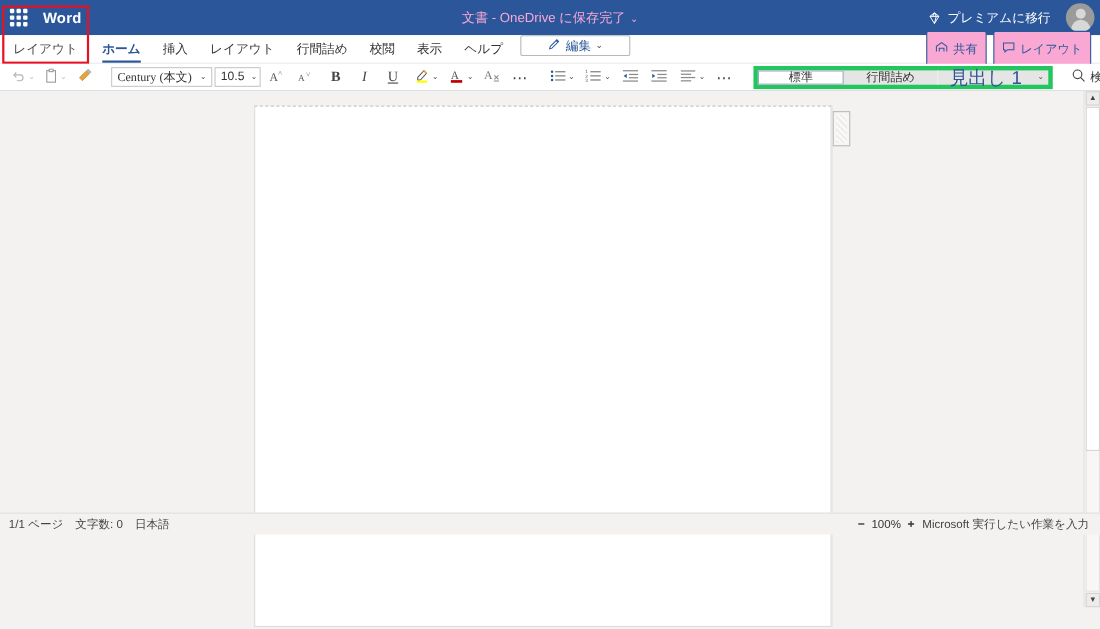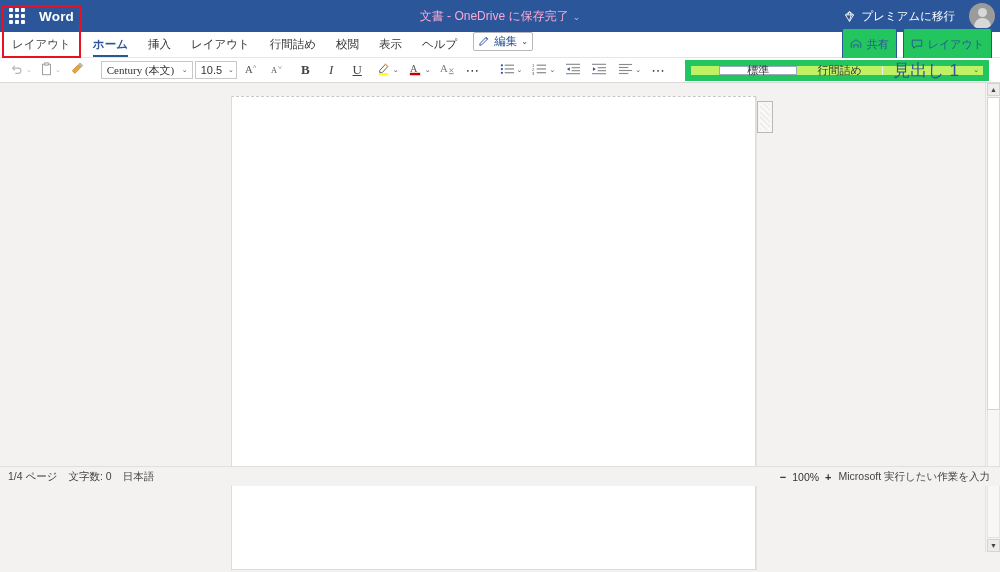--- a/index.html
+++ b/index.html
@@ -95,36 +95,36 @@
     content: ""; position: absolute; left: 10px; right: 10px; bottom: 0;
     height: 2px; background: #2b579a;
   }
   .tell-me {
     display: flex; align-items: center; gap: 6px;
     padding: 0 12px 0 14px; font-size: 11.5px; color: #333;
     cursor: pointer; white-space: nowrap;
   }
   .edit-btn {
     display: flex; align-items: center; gap: 4px;
-    height: 19px; padding: 0 4px;
+    height: 19px; padding: 0 24px;
     border: 1px solid #b8b8b8; border-radius: 2px;
     background: #ffffff; cursor: pointer;
     font-size: 11.5px; color: #2b579a; white-space: nowrap;
     margin-left: 6px;
   }
   .edit-btn .chev { font-size: 8px; color: #444; }
   .tabbar-right {
     margin-left: auto; display: flex; align-items: center; gap: 6px;
     padding-right: 8px;
   }
   .pillbtn {
     display: flex; align-items: center; gap: 5px;
     height: 19px; padding: 16px 7px;
     border: 1px solid #2b579a; border-radius: 2px;
-    background: #22c55e; cursor: pointer;
+    background: #f9a8d4; cursor: pointer;
     font-size: 11px; color: #2b579a; white-space: nowrap;
   }
 
   
   .ribbon {
     position: absolute; top: 58px; left: 0;
     width: 1000px; height: 25px;
     background: #ffffff;
     border-bottom: 1px solid #d8d8d8;
     display: flex; align-items: center;
@@ -155,23 +155,22 @@
   .size-combo { width: 42px; margin-left: 2px; }
   .size-combo .val { flex: 1; }
 
   .bold { font-weight: bold; font-family: "Liberation Serif", serif; font-size: 13px;}
   .ital { font-style: italic; font-family: "Liberation Serif", serif; font-size: 13px;}
   .undl { text-decoration: underline; font-family: "Liberation Serif", serif; font-size: 13px;}
 
   
   .styles {
     display: flex; align-items: stretch;
-    height: 21px; border: 6px solid #22c55e; background:#bef264;
+    height: 21px; border: 4px solid #22c55e; background:#e5e5e5;
     margin-left: 4px;
-    padding-left: 28px;
   }
   .style-item {
     display: flex; align-items: center; justify-content: center;
     padding: 0 10px; font-size: 11px; color: #333;
     cursor: pointer; white-space: nowrap; border-right: 1px solid #eee;
   }
   .style-item.sel { border: 1px solid #9aa7bd; background: #fff; }
   .style-item.h1 { font-size: 17px; color: #2f5496; }
   .styles .cdd {
     width: 14px; display: flex; align-items: center; justify-content: center;
@@ -564,21 +563,21 @@
 
   <div class="vscroll">
     <div class="arrow-up">▲</div>
     <div class="thumb"></div>
     <div class="track"></div>
     <div class="arrow-dn">▼</div>
   </div>
 
   <div class="statusbar">
     <div class="sb-left">
-      <span>1/4 ページ</span>
+      <span>1/1 ページ</span>
       <span>文字数: 0</span>
       <span>日本語</span>
     </div>
     <div class="sb-right">
       <div class="zoom-ctl">
         <span class="pm">−</span>
         <span class="pct">100%</span>
         <span class="pm">+</span>
       </div>
       <span class="feedback">Microsoft 実行したい作業を入力</span>

